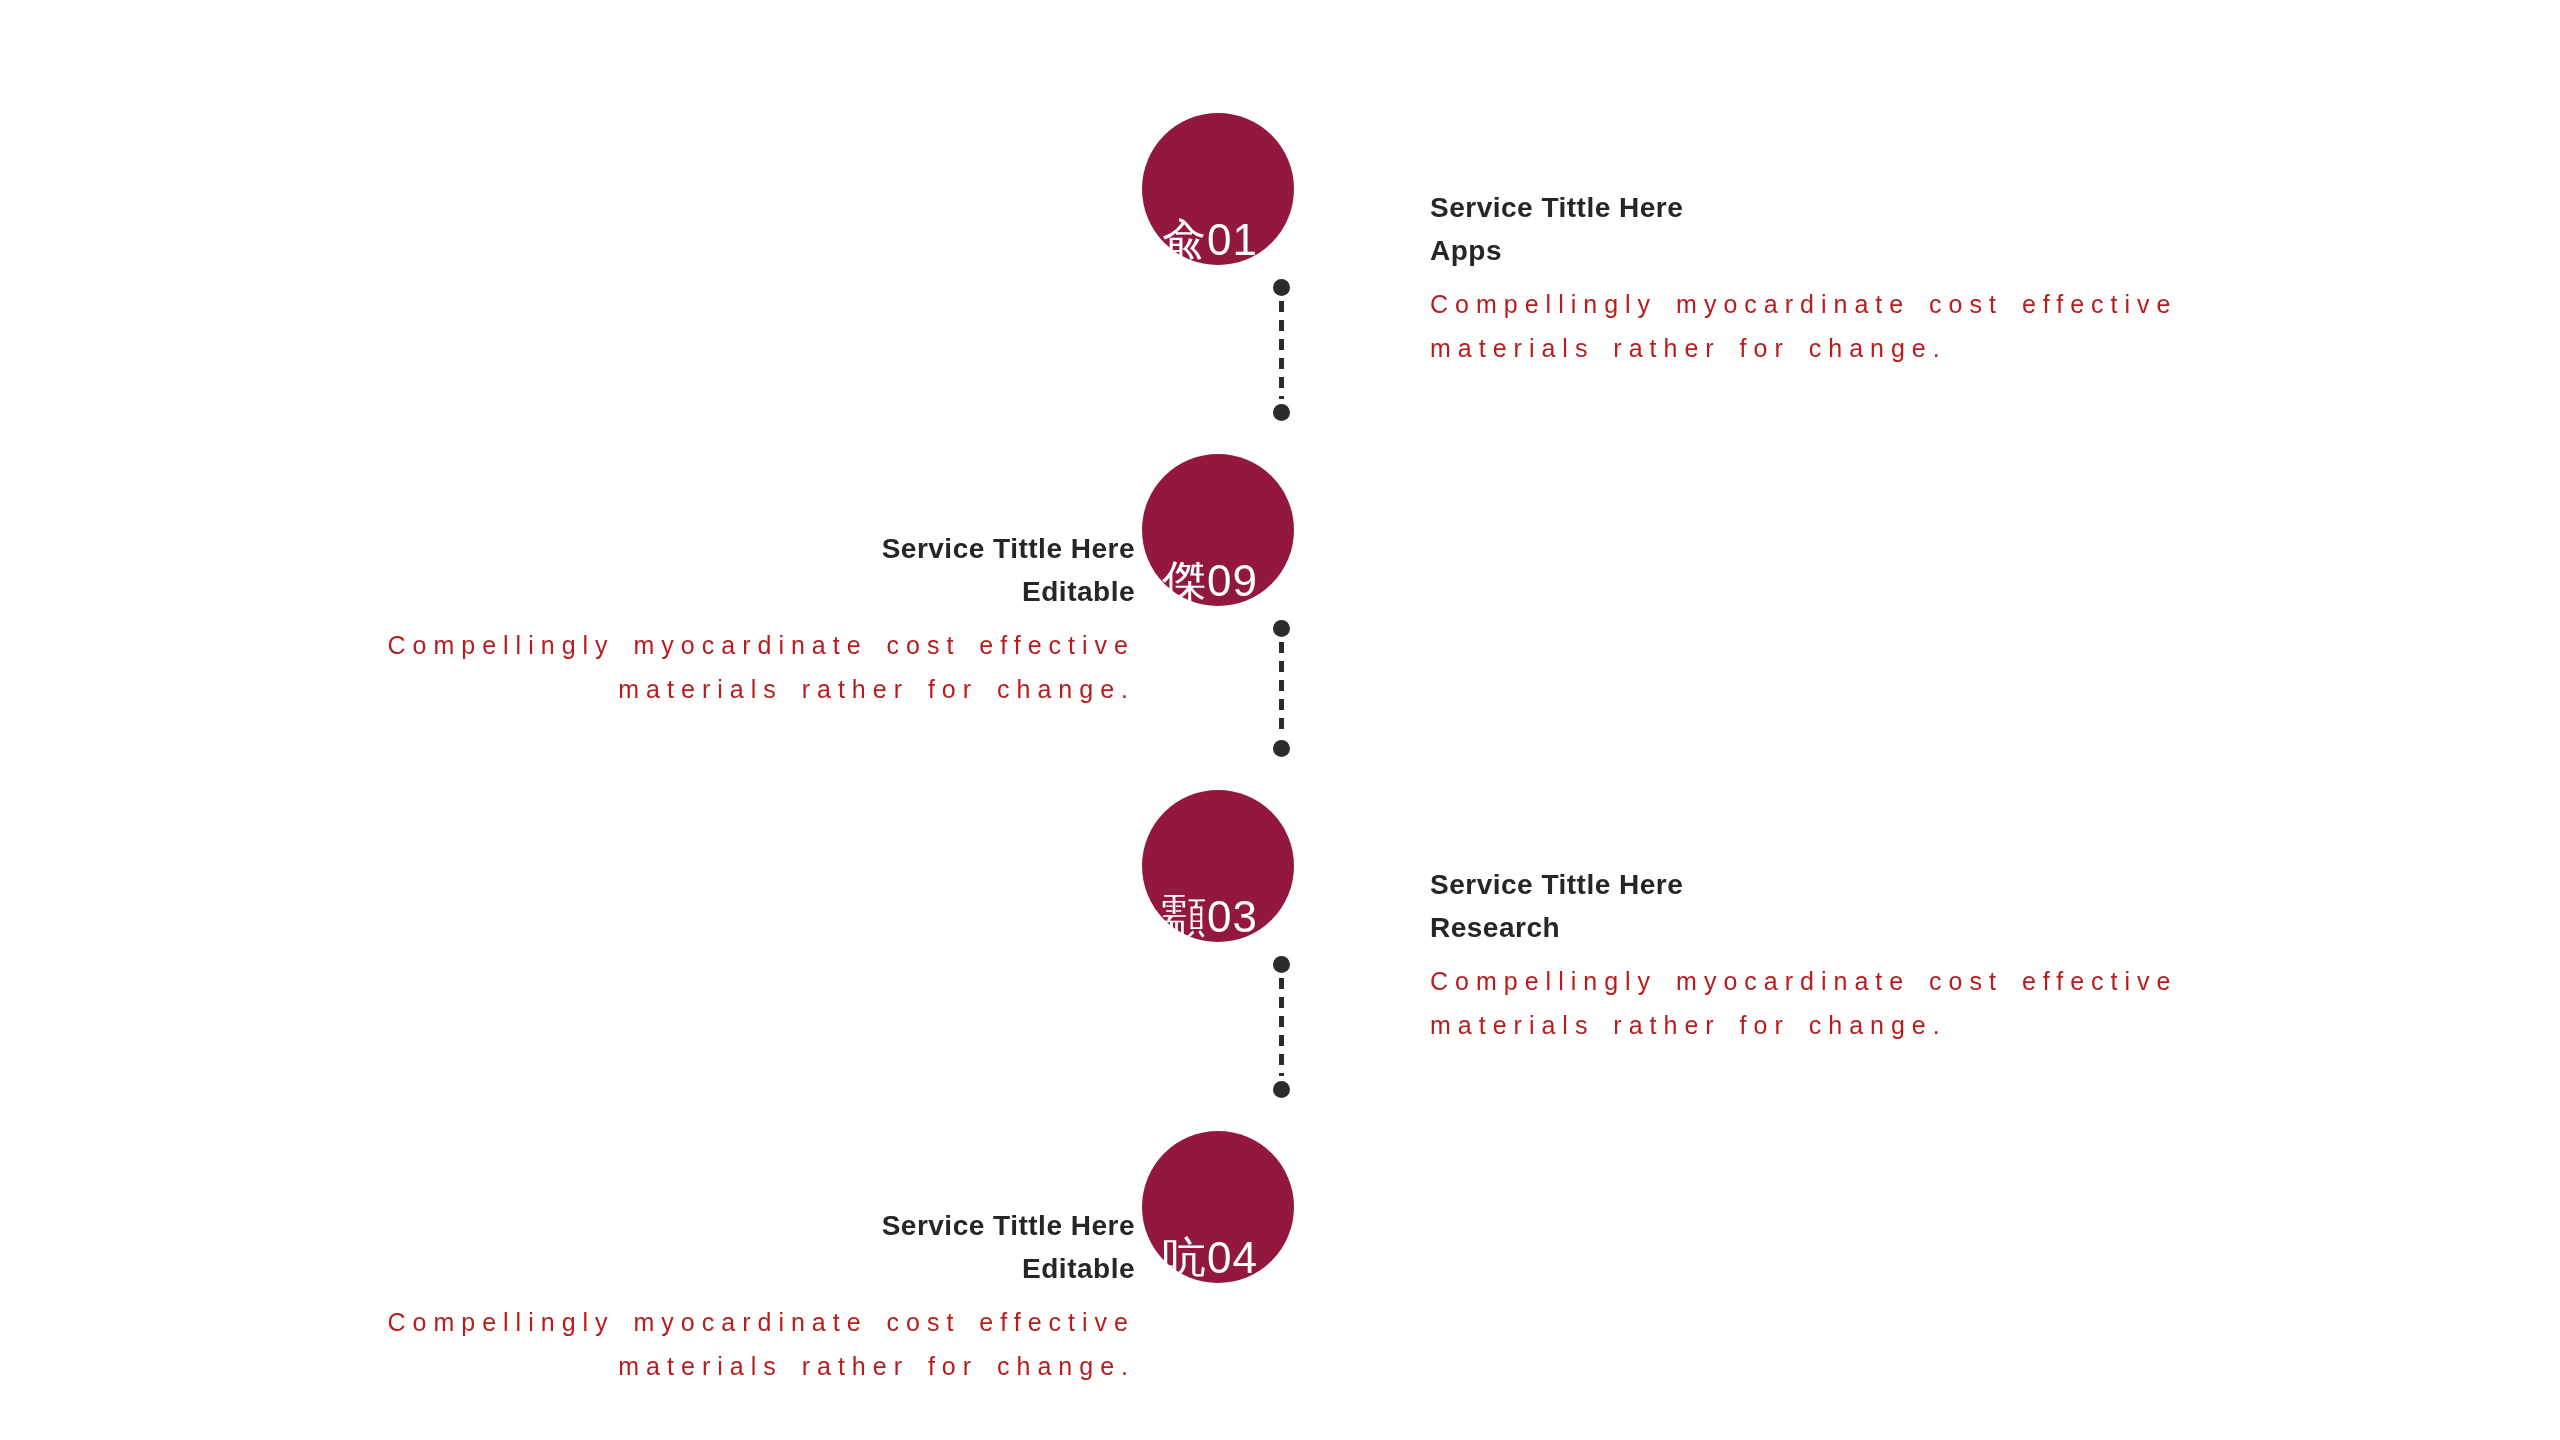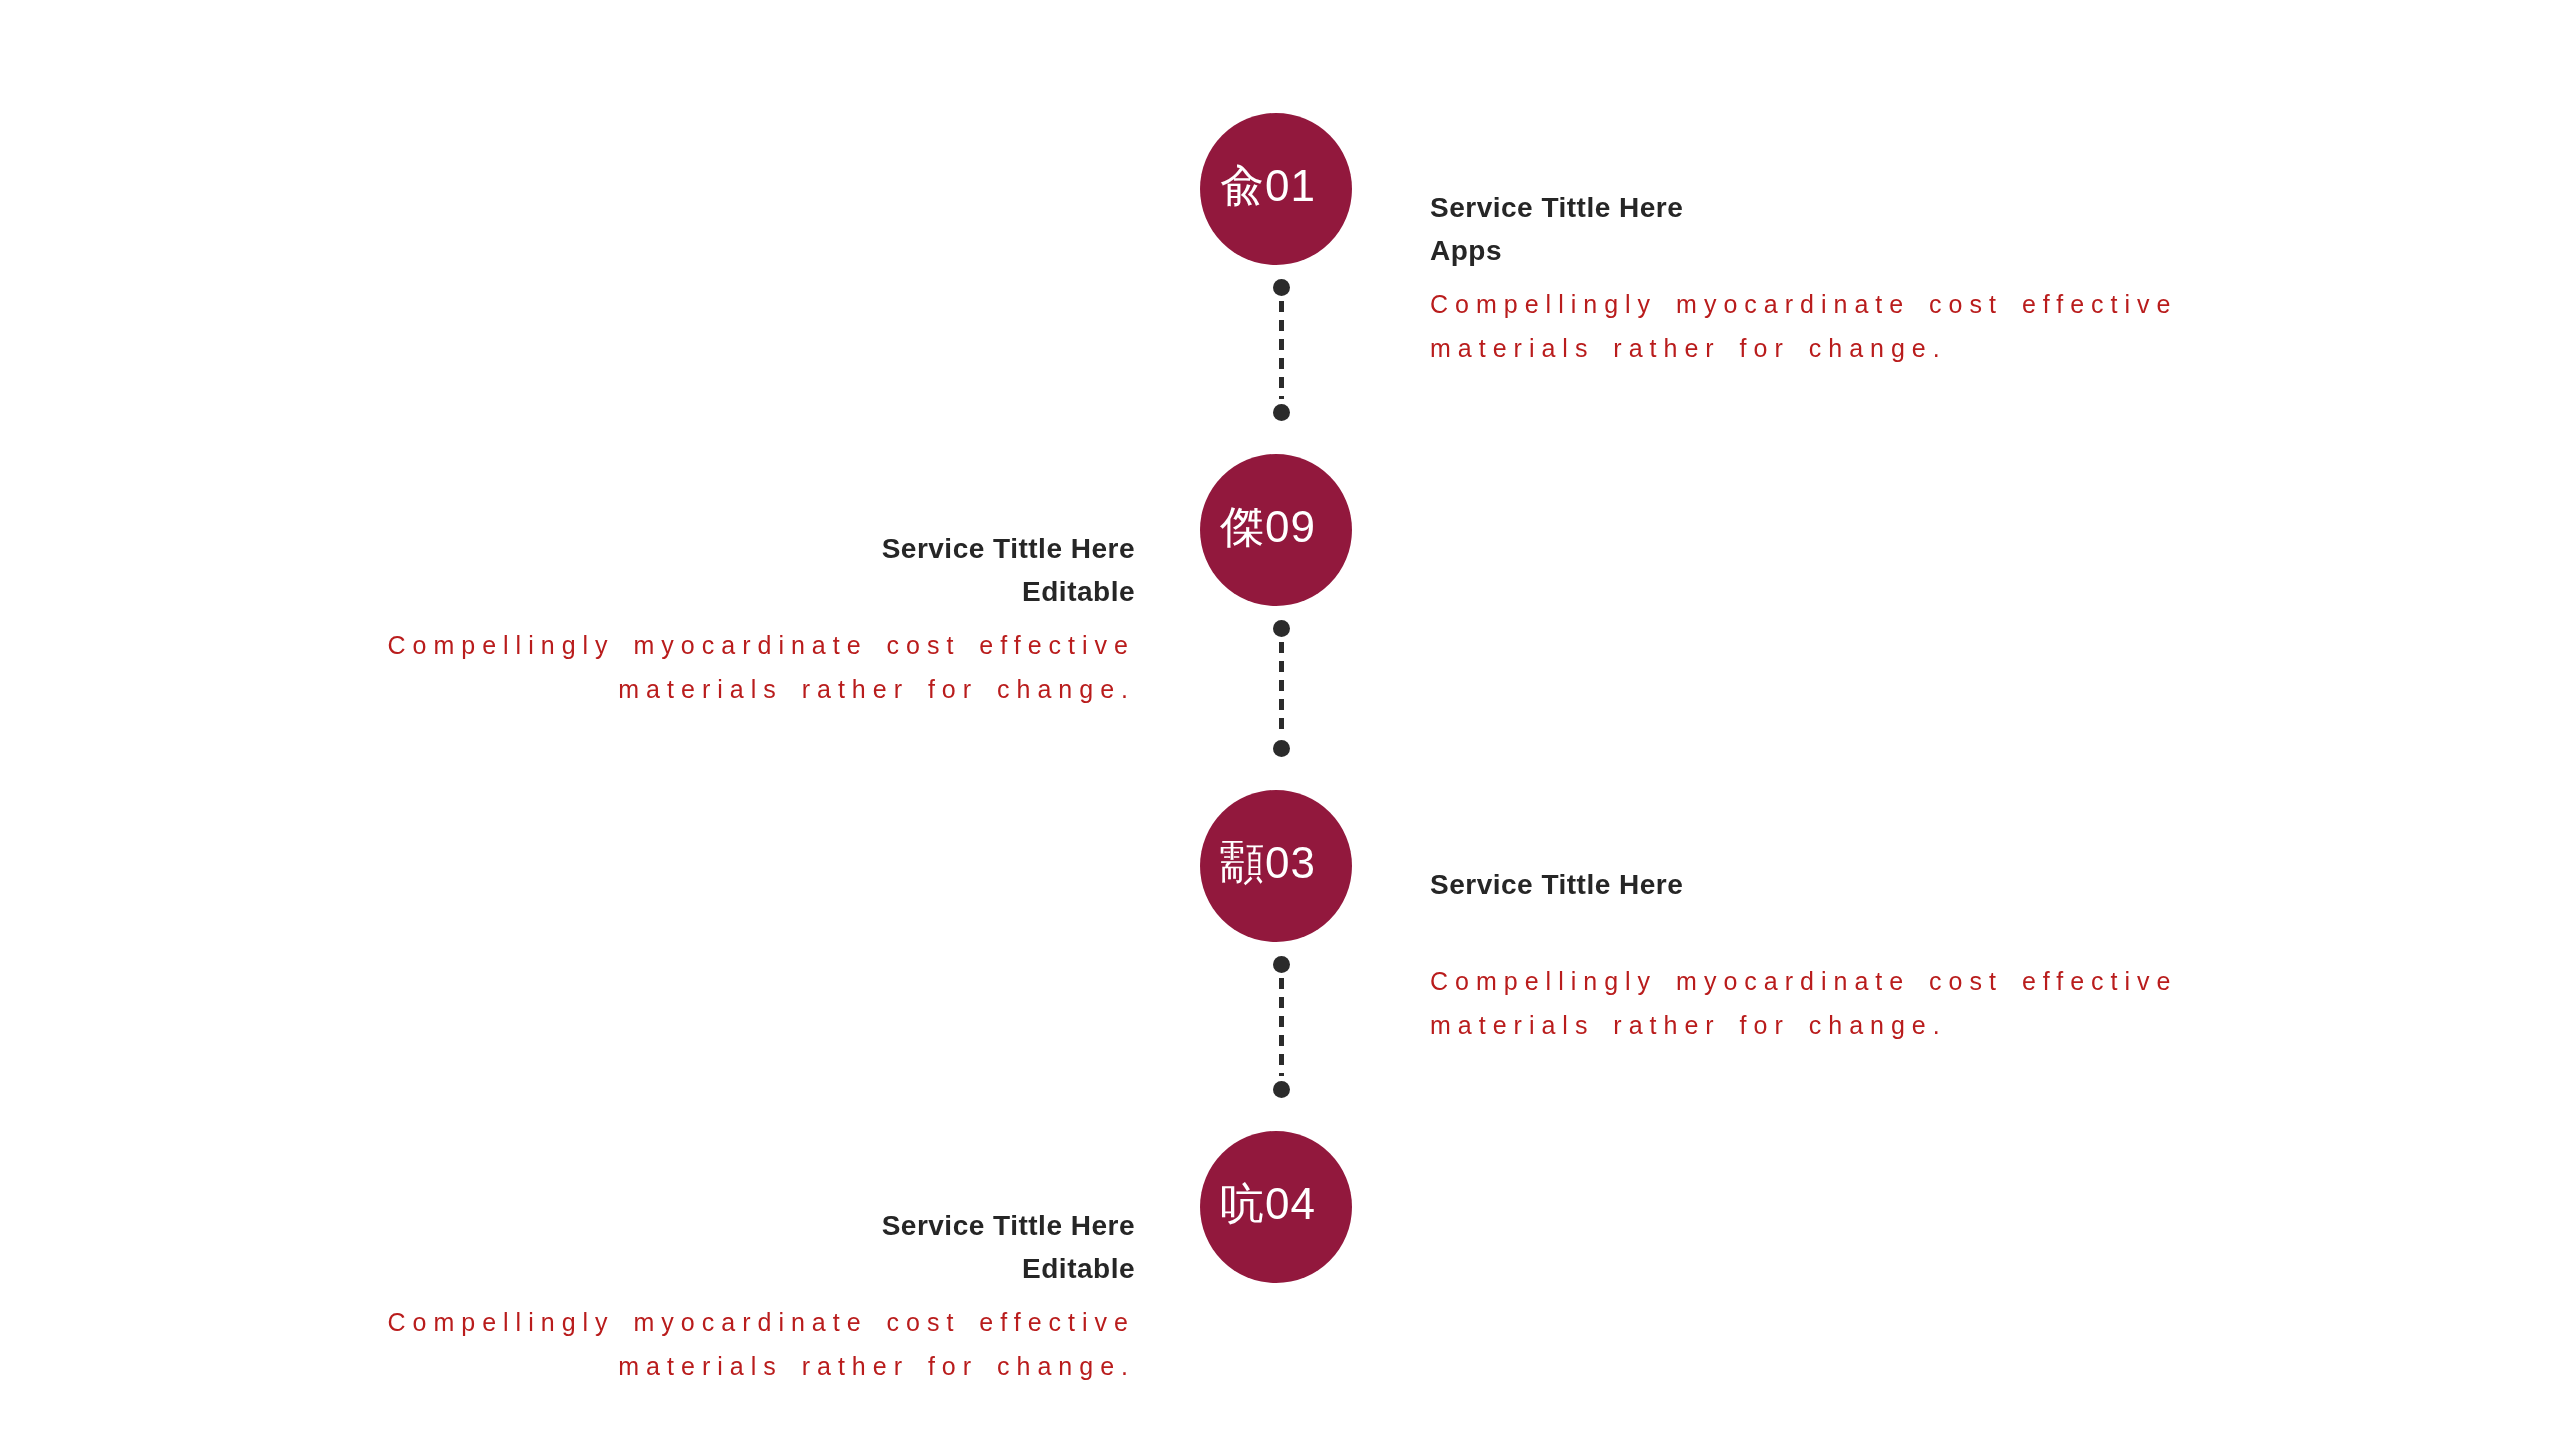--- a/index.html
+++ b/index.html
@@ -6,24 +6,24 @@
   body{
     width:2560px;height:1440px;
     background:#ffffff;
     font-family:"Liberation Sans","DejaVu Sans",sans-serif;
     overflow:hidden;
   }
   .canvas{position:relative;width:2560px;height:1440px;background:#ffffff;}
 
   
   .node{
-    position:absolute;left:1200px;width:152px;height:152px;
+    position:absolute;left:1142px;width:152px;height:152px;
     border-radius:50%;
     background:#92183D;
-    display:flex;align-items:center;justify-content:center;
+    display:flex;align-items:flex-end;justify-content:center;
   }
   .node .badge{
     color:#ffffff;font-size:44px;line-height:1;
     letter-spacing:1px;white-space:nowrap;
     transform:translate(-8px,-3px);
     font-weight:400;
   }
   .n1{top:113px}.n2{top:454px}.n3{top:790px}.n4{top:1131px}
 
   
@@ -101,20 +101,21 @@
     <span class="dot"></span>
     <span class="dash"></span>
     <span class="dot"></span>
   </div>
 
   <div class="node n3">
     <span class="badge"><span>顬</span><span>03</span></span>
   </div>
   <div class="titleblock side-right t3">
     <div>Service Tittle Here</div>
+    <div>Research</div>
   </div>
   <div class="bodyblock side-right b3">
     <div>Compellingly myocardinate cost effective</div>
     <div>materials rather for change.</div>
   </div>
 
   <div class="connector c3">
     <span class="dot"></span>
     <span class="dash"></span>
     <span class="dot"></span>

